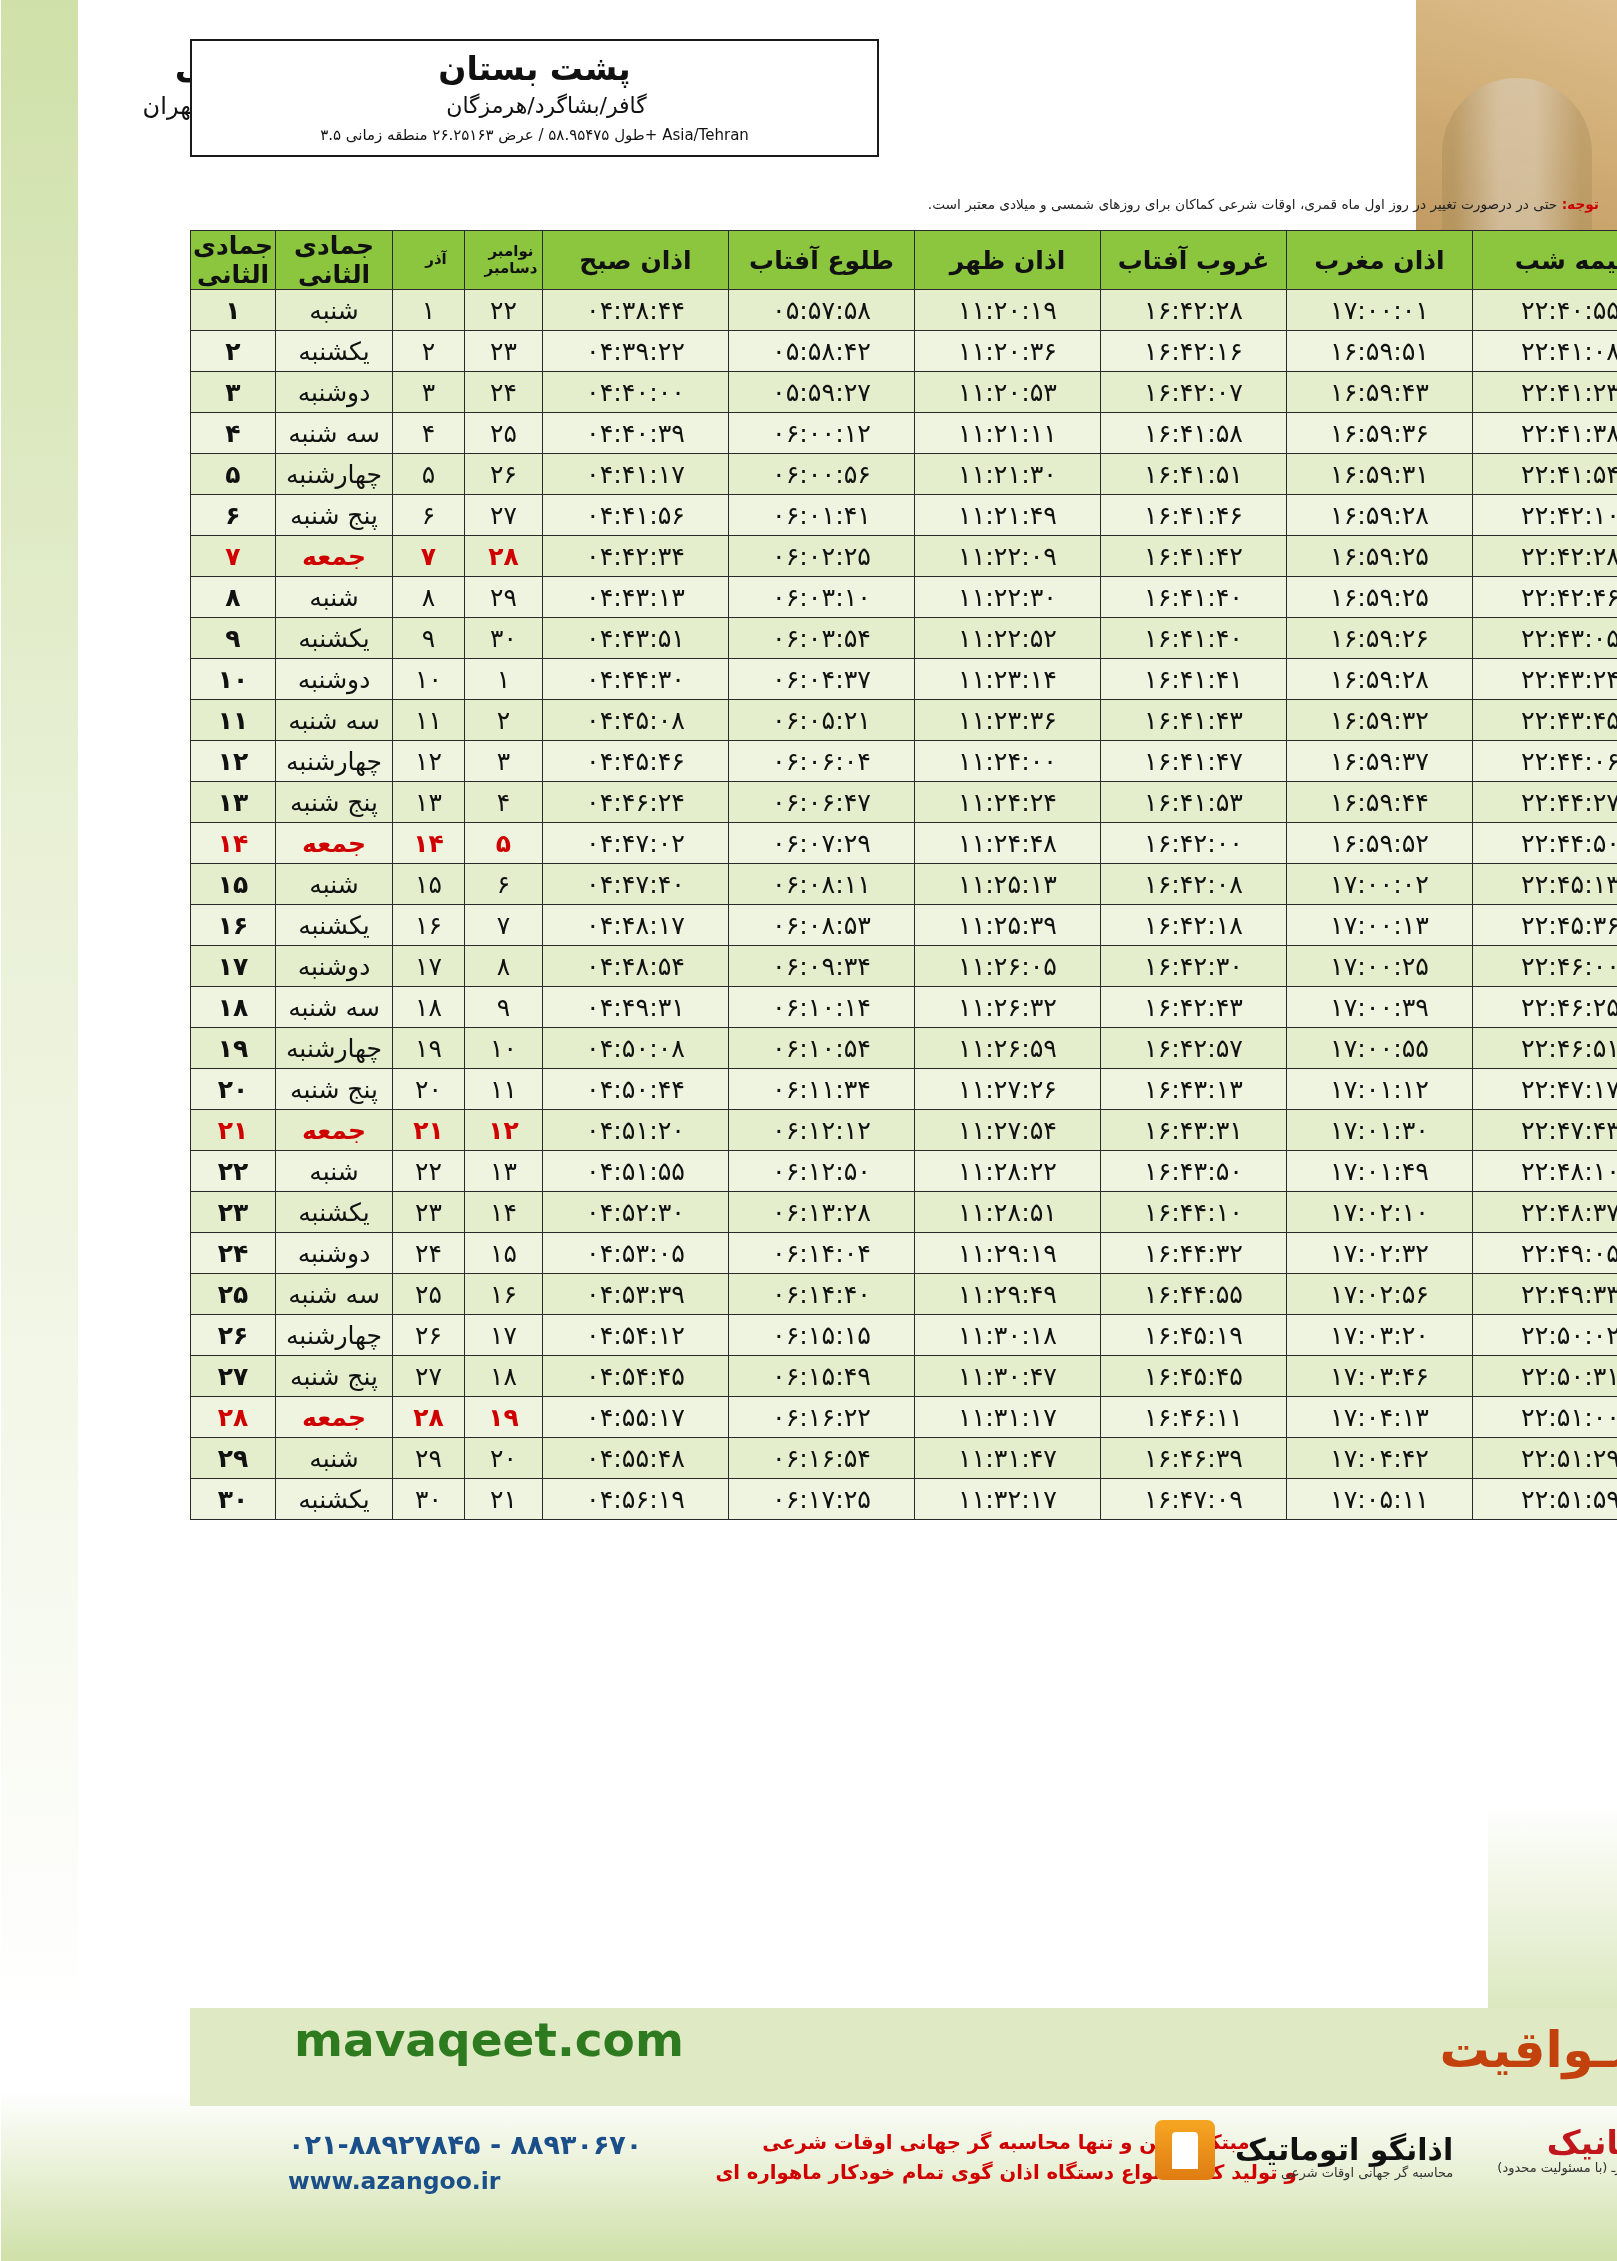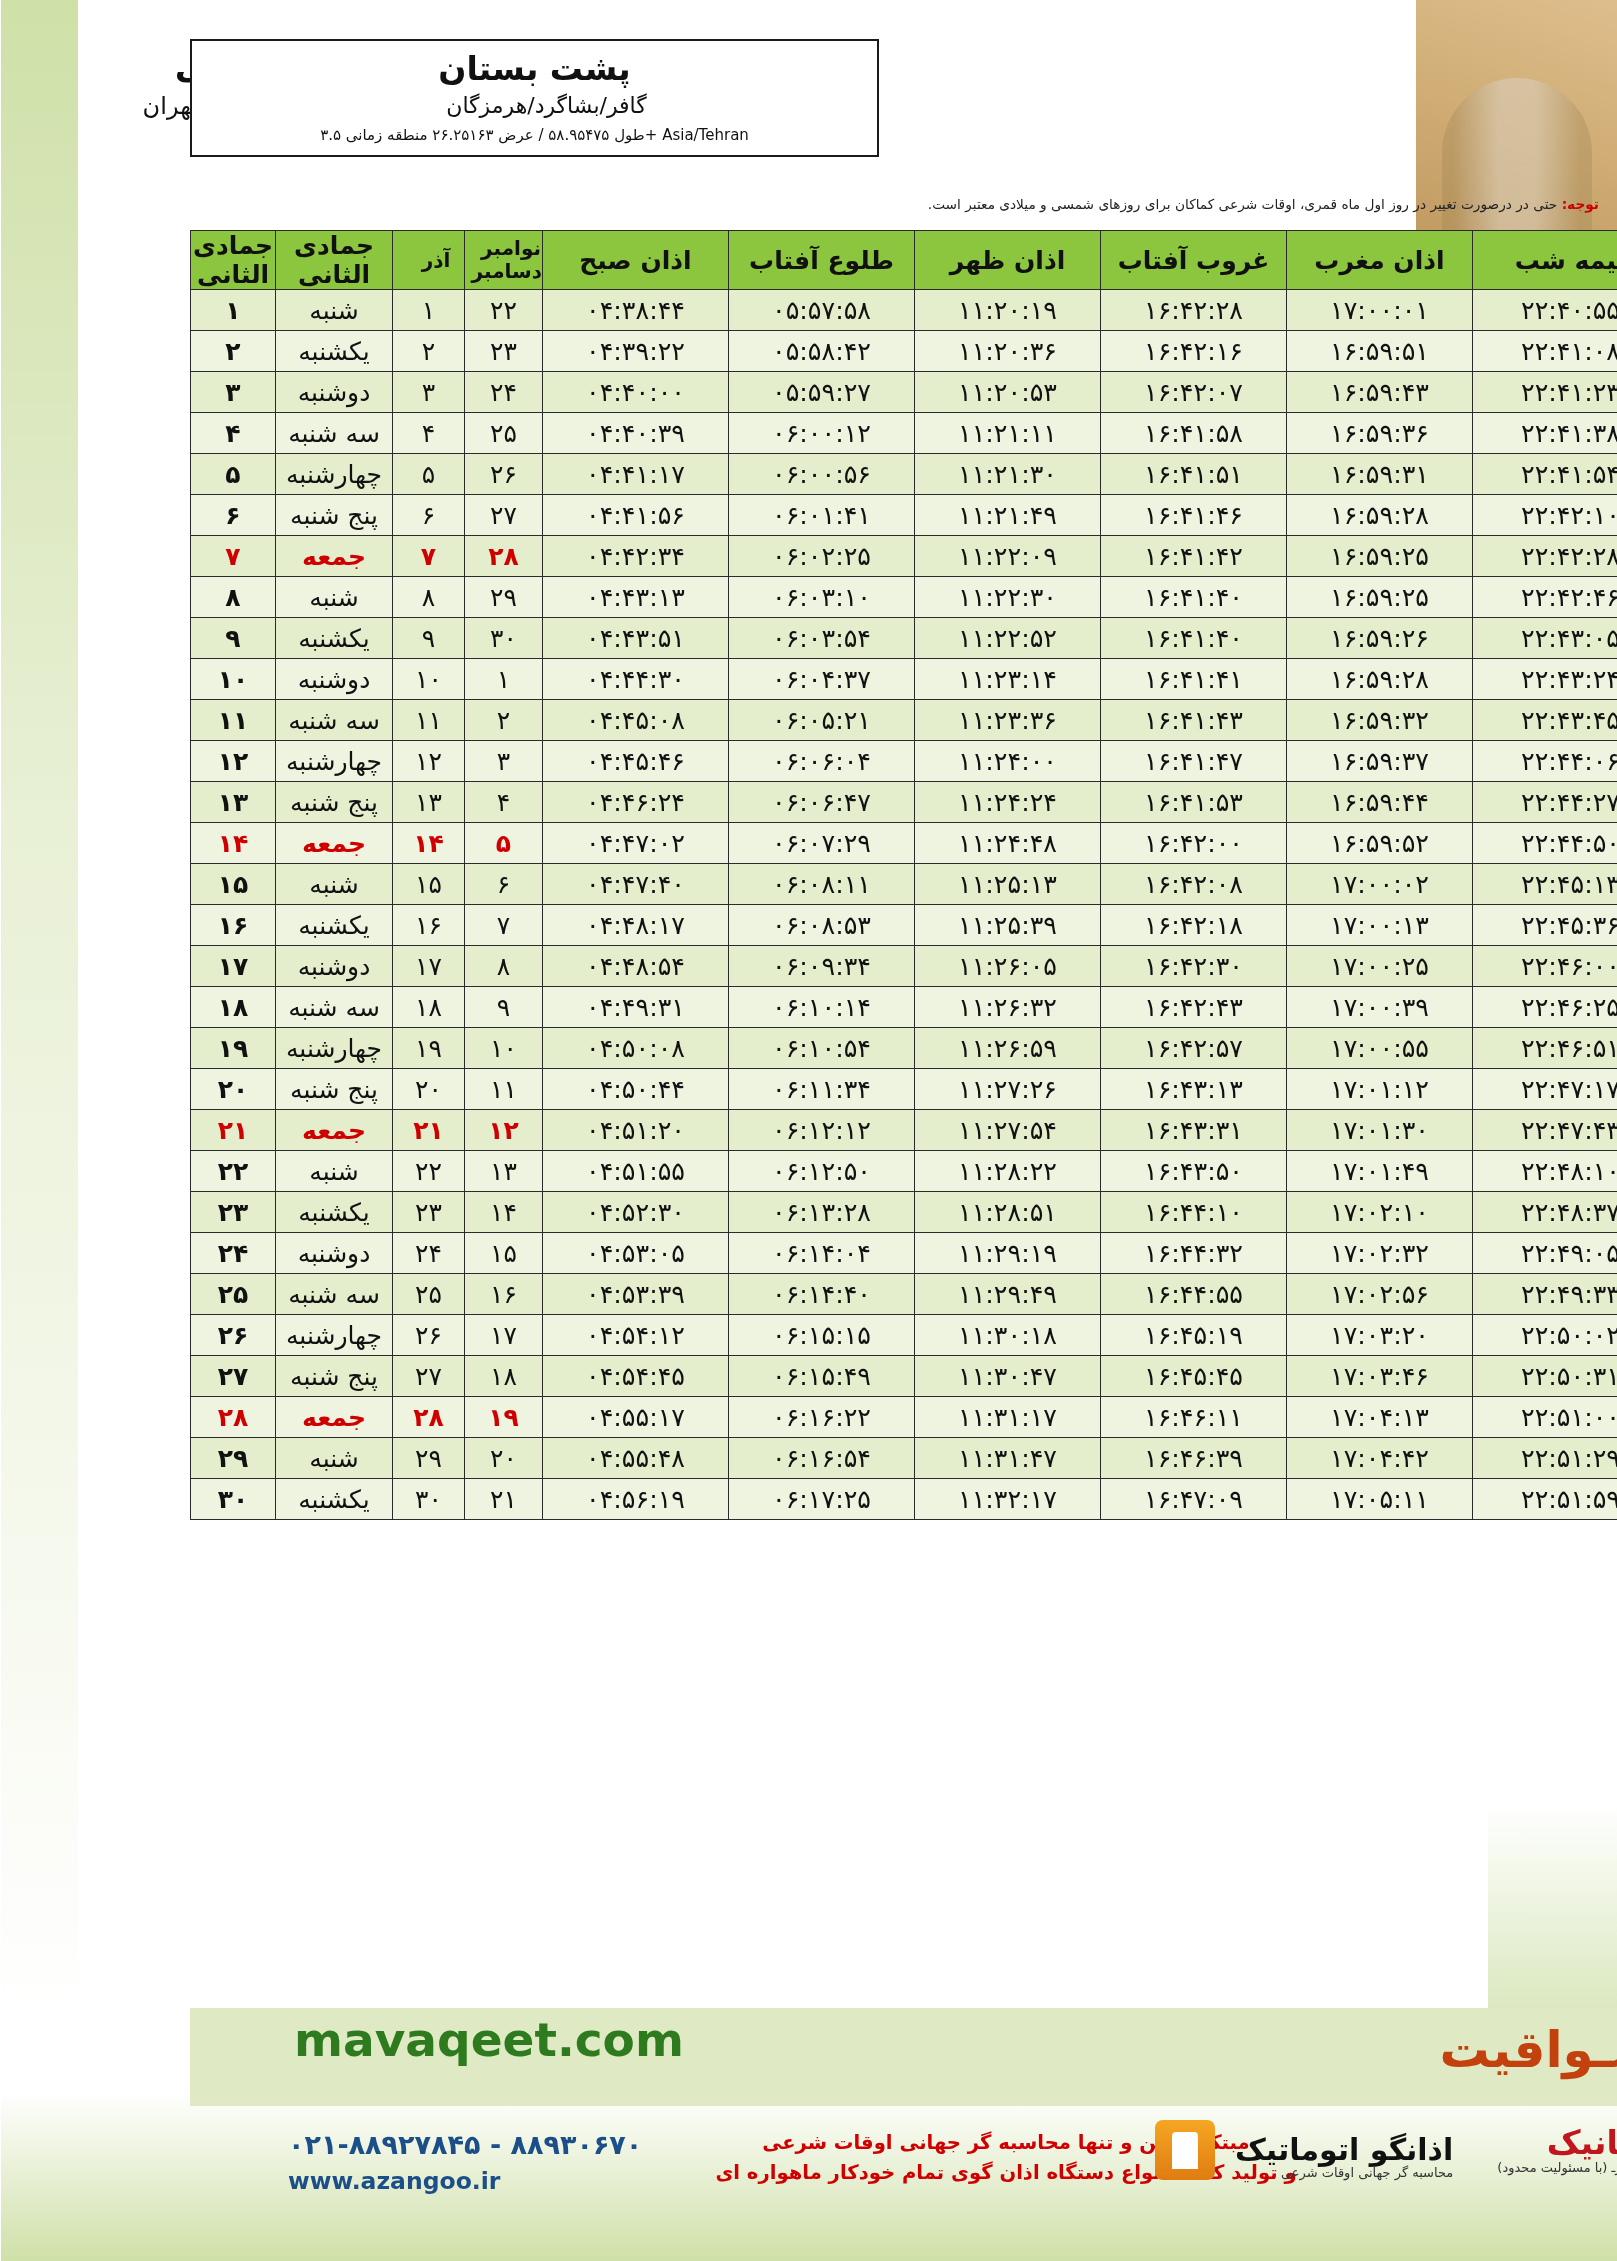--- a/index.html
+++ b/index.html
@@ -80,21 +80,21 @@
     font-size:25px;
     color:#111;
     height:40px;
     padding:0;
   }
   thead th{
     background:#8cc63f;
     font-size:21.5px;font-weight:bold;color:#111;
     height:56px;
   }
-  thead th.small{font-size:20px;line-height:1.15;padding-left:15px;}
+  thead th.small{font-size:15px;line-height:1.15;padding-left:15px;}
   tbody tr td{background:#e4eecd;}
   tbody tr.alt td{background:#eef4e0;}
   td.day{font-size:26px;font-weight:bold;}
   td.dow{font-size:19.6px;}
   td.greg,td.solar{font-size:21.5px;}
   tr.friday td{color:#d00000;font-weight:bold;}
   tr.friday td.time{color:#111;font-weight:normal;margin-left:20px;}
   tbody td.time{font-size:25.4px;letter-spacing:0.7px;}
   
   col.c-night{width:196px}

